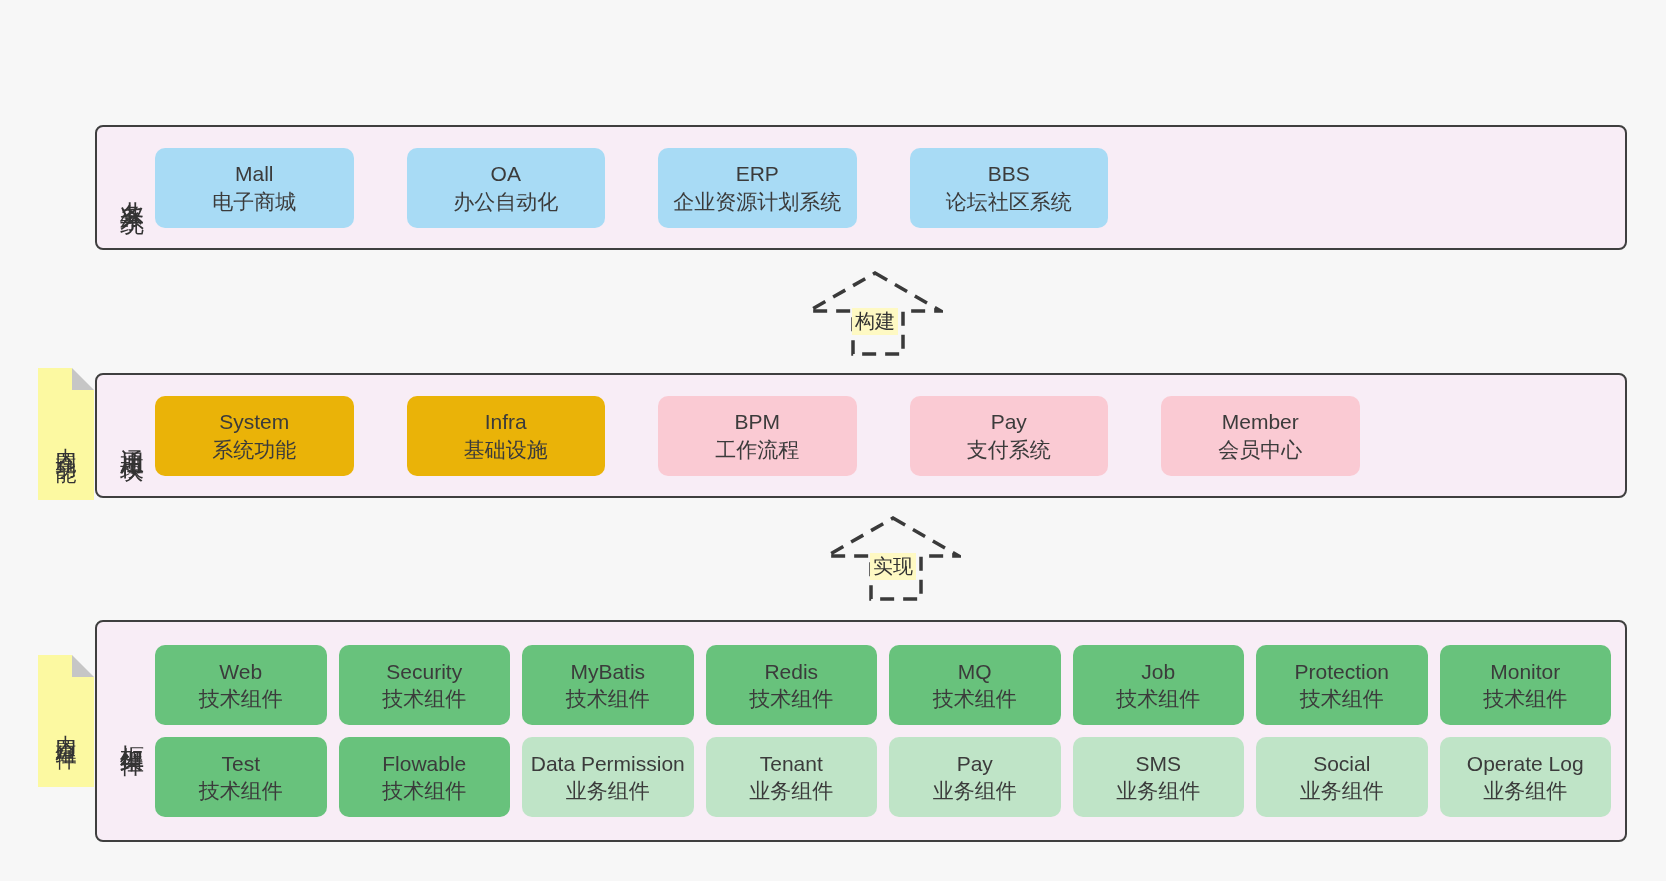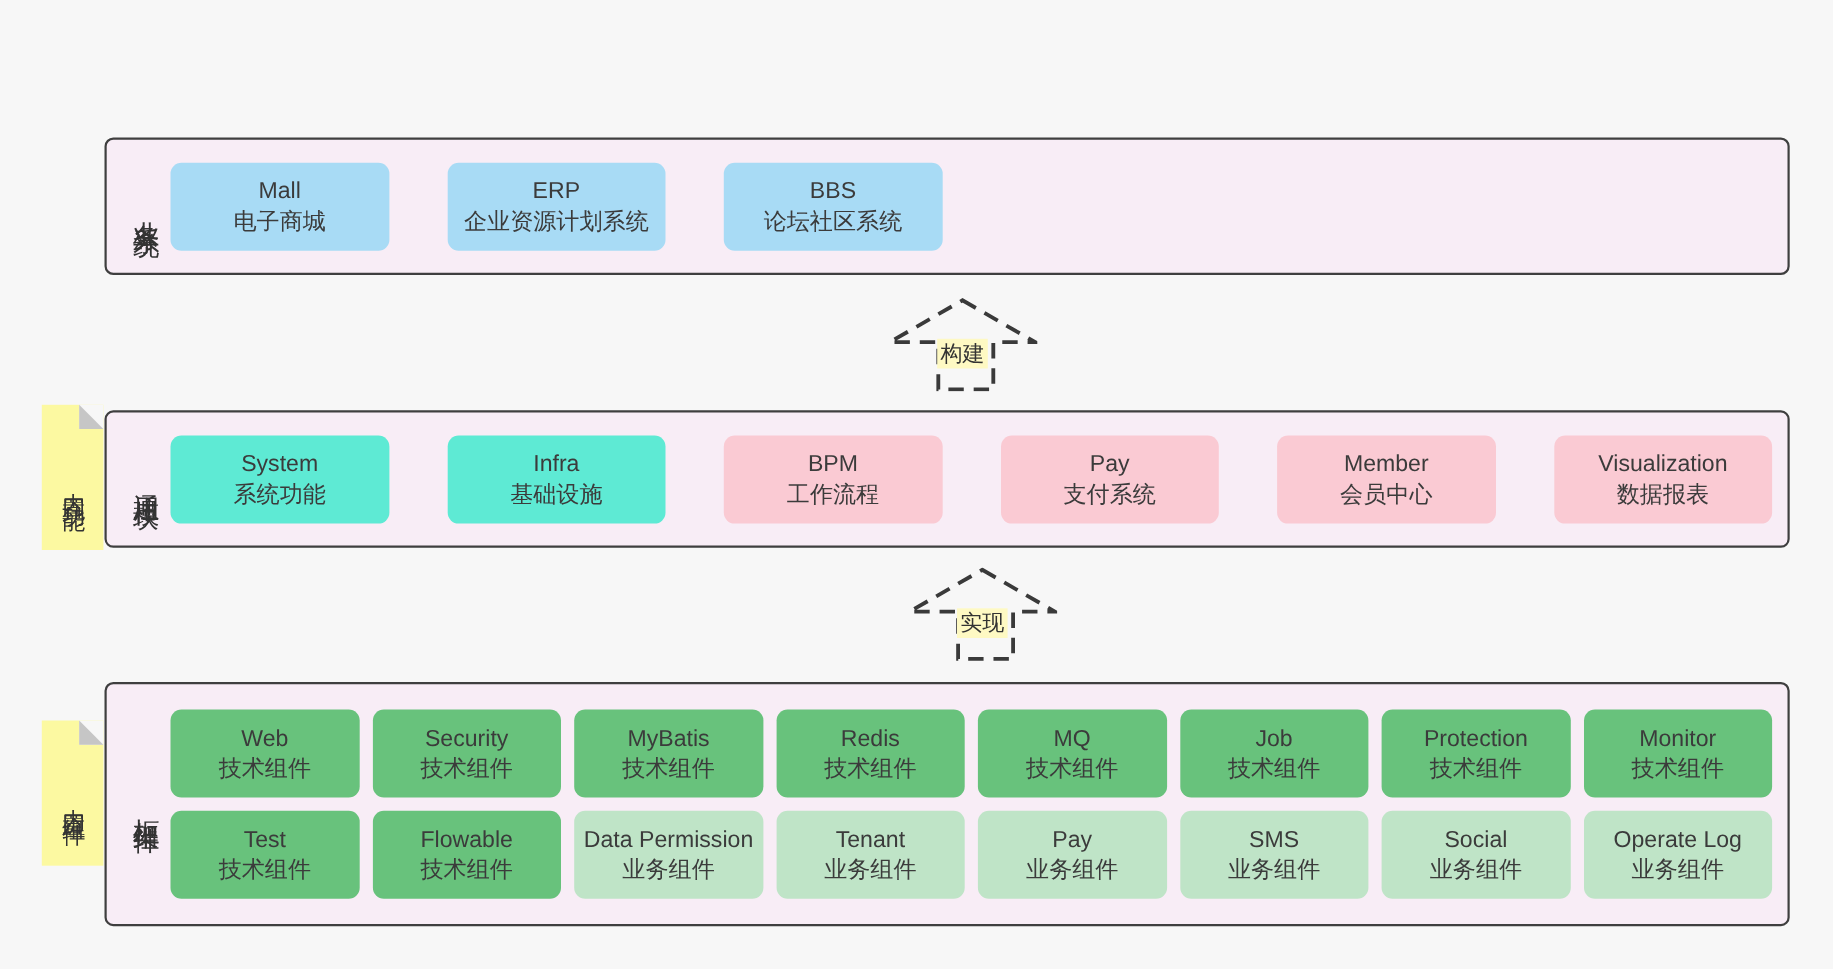--- a/index.html
+++ b/index.html
@@ -69,21 +69,21 @@
     align-items:center;
     text-align:center;
     font-size:21px;
     line-height:1.3;
     color:#3b3b3b;
     padding:2px 4px;
     box-sizing:border-box;
     overflow:hidden;
   }
   .c-blue   { background:#a8dbf5; }
-  .c-red    { background:#5eead4; }
+  .c-red    { background:#eab308; }
   .c-pink   { background:#facad3; }
   .c-gdark  { background:#68c27c; }
   .c-glight { background:#bfe4c7; }
 
   
   .note {
     position:absolute;
     left:38px; width:56px;
     background:#fcf9a1;
     z-index:0;
@@ -130,20 +130,24 @@
 <div class="canvas">
 
   <div class="sec sec1">
     <div class="vlabel">业务系统</div>
     <div class="grid6">
       <div class="box c-blue">
         <span>Mall</span>
         <span>电子商城</span>
       </div>
       <div class="box c-blue">
+        <span>OA</span>
+        <span>办公自动化</span>
+      </div>
+      <div class="box c-blue">
         <span>ERP</span>
         <span>企业资源计划系统</span>
       </div>
       <div class="box c-blue">
         <span>BBS</span>
         <span>论坛社区系统</span>
       </div>
     </div>
   </div>
 
@@ -173,24 +177,20 @@
         <span>工作流程</span>
       </div>
       <div class="box c-pink">
         <span>Pay</span>
         <span>支付系统</span>
       </div>
       <div class="box c-pink">
         <span>Member</span>
         <span>会员中心</span>
       </div>
-      <div class="box c-pink">
-        <span>Visualization</span>
-        <span>数据报表</span>
-      </div>
     </div>
   </div>
 
   <div class="arrow arrow2">
     <svg viewBox="0 0 136 85">
       <path d="M68 2 L134 40 L96 40 L96 83 L46 83 L46 40 L2 40 Z" fill="none" stroke="#3a3a3a" stroke-width="3.5" stroke-dasharray="14 9" stroke-linejoin="miter"></path>
     </svg>
     <span class="alabel">实现</span>
   </div>
 

